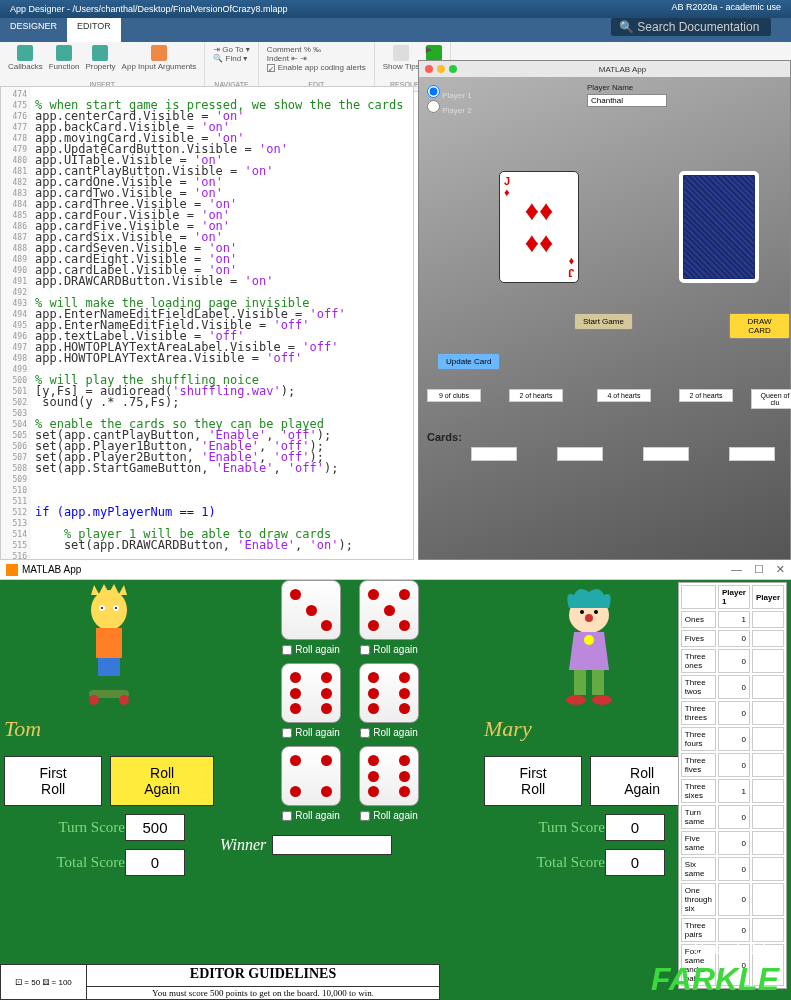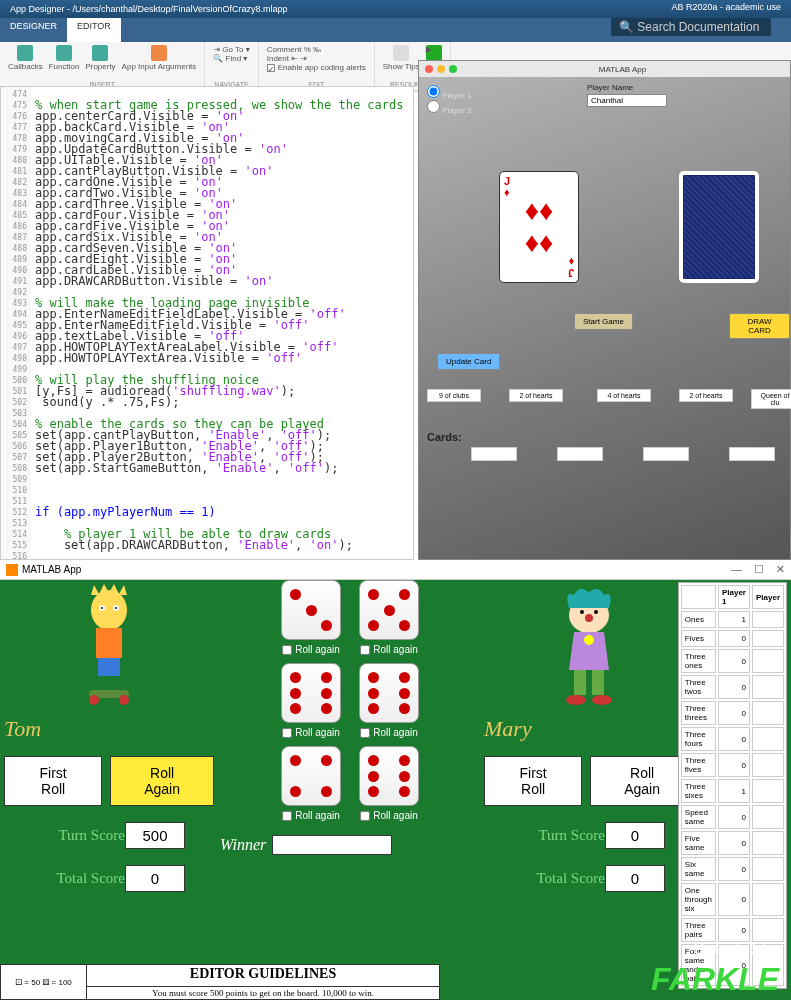--- a/index.html
+++ b/index.html
@@ -84,21 +84,21 @@
   
   .player-side { position: absolute; top: 0; width: 210px; height: 370px; }
   .player-left { left: 4px; }
   .player-right { left: 484px; }
   .avatar { width: 90px; height: 130px; margin: 0 auto; }
   .avatar svg { width: 100%; height: 100%; }
   .player-name-lbl { text-align: left; color: #e8c860; font-size: 22px; font-style: italic; font-family: Georgia, serif; margin-top: 6px; }
   .roll-buttons { display: flex; gap: 8px; justify-content: center; margin-top: 14px; }
   .roll-btn { font-size: 14px; padding: 8px 28px; border: 1px solid #333; background: #fff; cursor: pointer; font-family: Liberation Sans, sans-serif; }
   .roll-btn.active { background: #ffeb3b; }
-  .score-row { display: flex; align-items: center; margin-top: 16px; justify-content: center; }
+  .score-row { display: flex; align-items: center; margin-top: 8px; justify-content: center; }
   .score-label { color: #7fd87f; font-size: 15px; font-family: Georgia, serif; width: 92px; text-align: right; }
   .score-box { background: #fff; padding: 4px 10px; font-size: 15px; width: 60px; text-align: center; border: 1px solid #333; }
   
   .dice-area { position: absolute; left: 220px; top: 0; width: 260px; }
   .dice-row { display: flex; justify-content: center; gap: 18px; }
   .die-group { display: flex; flex-direction: column; align-items: center; }
   .die { width: 60px; height: 60px; background: linear-gradient(#fff, #eee); border-radius: 8px; border: 1px solid #999; position: relative; }
   .pip { position: absolute; width: 11px; height: 11px; background: #c00; border-radius: 50%; }
   .roll-again-chk { display: flex; align-items: center; gap: 3px; color: #fff; font-size: 10px; margin-top: 4px; margin-bottom: 8px; }
   .roll-again-chk input { width: 10px; height: 10px; }
@@ -523,21 +523,21 @@
             <td>Three fives</td>
             <td class="val">0</td>
             <td class="val"></td>
           </tr>
           <tr>
             <td>Three sixes</td>
             <td class="val">1</td>
             <td class="val"></td>
           </tr>
           <tr>
-            <td>Speed same</td>
+            <td>Turn same</td>
             <td class="val">0</td>
             <td class="val"></td>
           </tr>
           <tr>
             <td>Five same</td>
             <td class="val">0</td>
             <td class="val"></td>
           </tr>
           <tr>
             <td>Six same</td>

